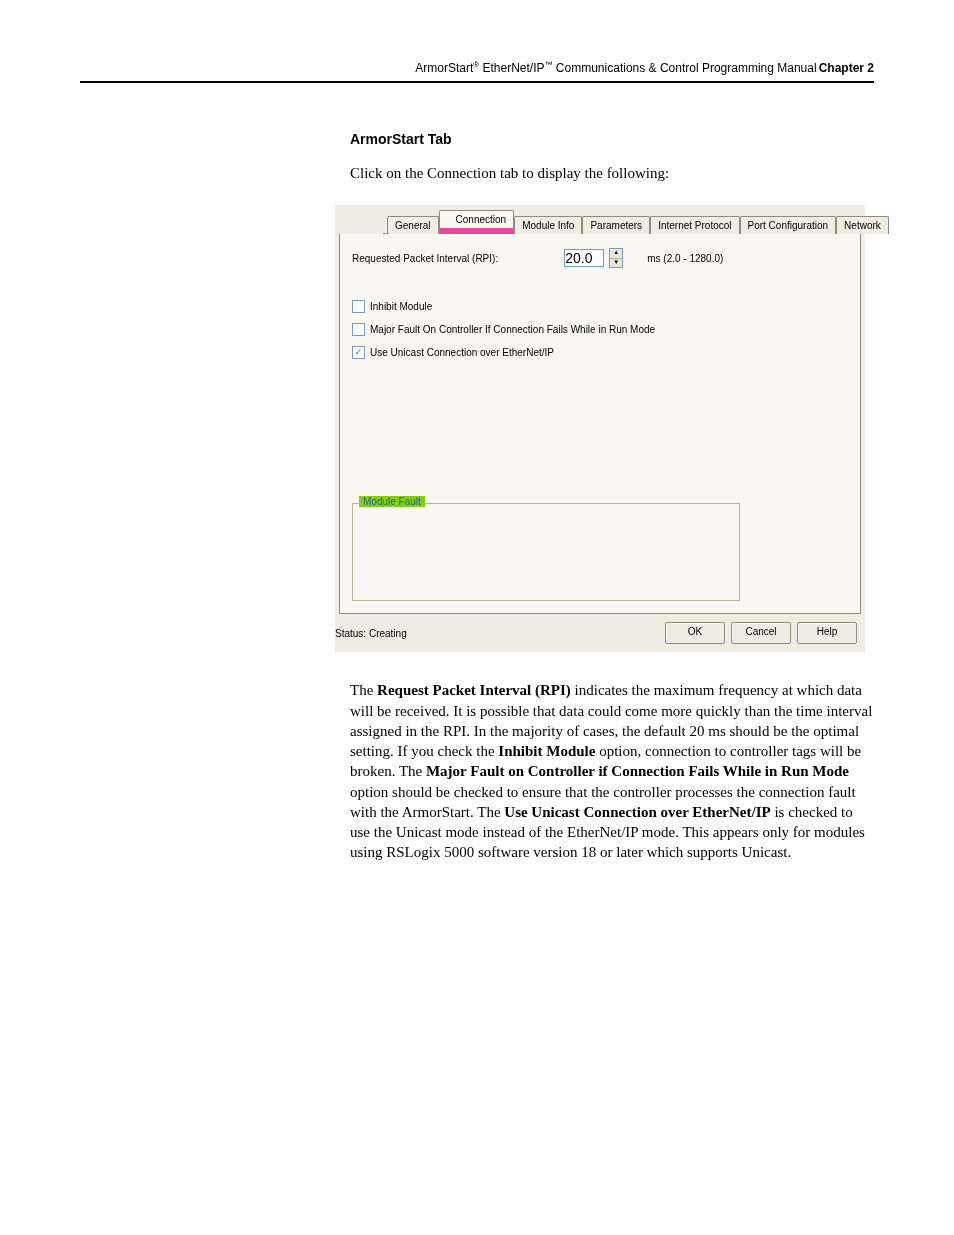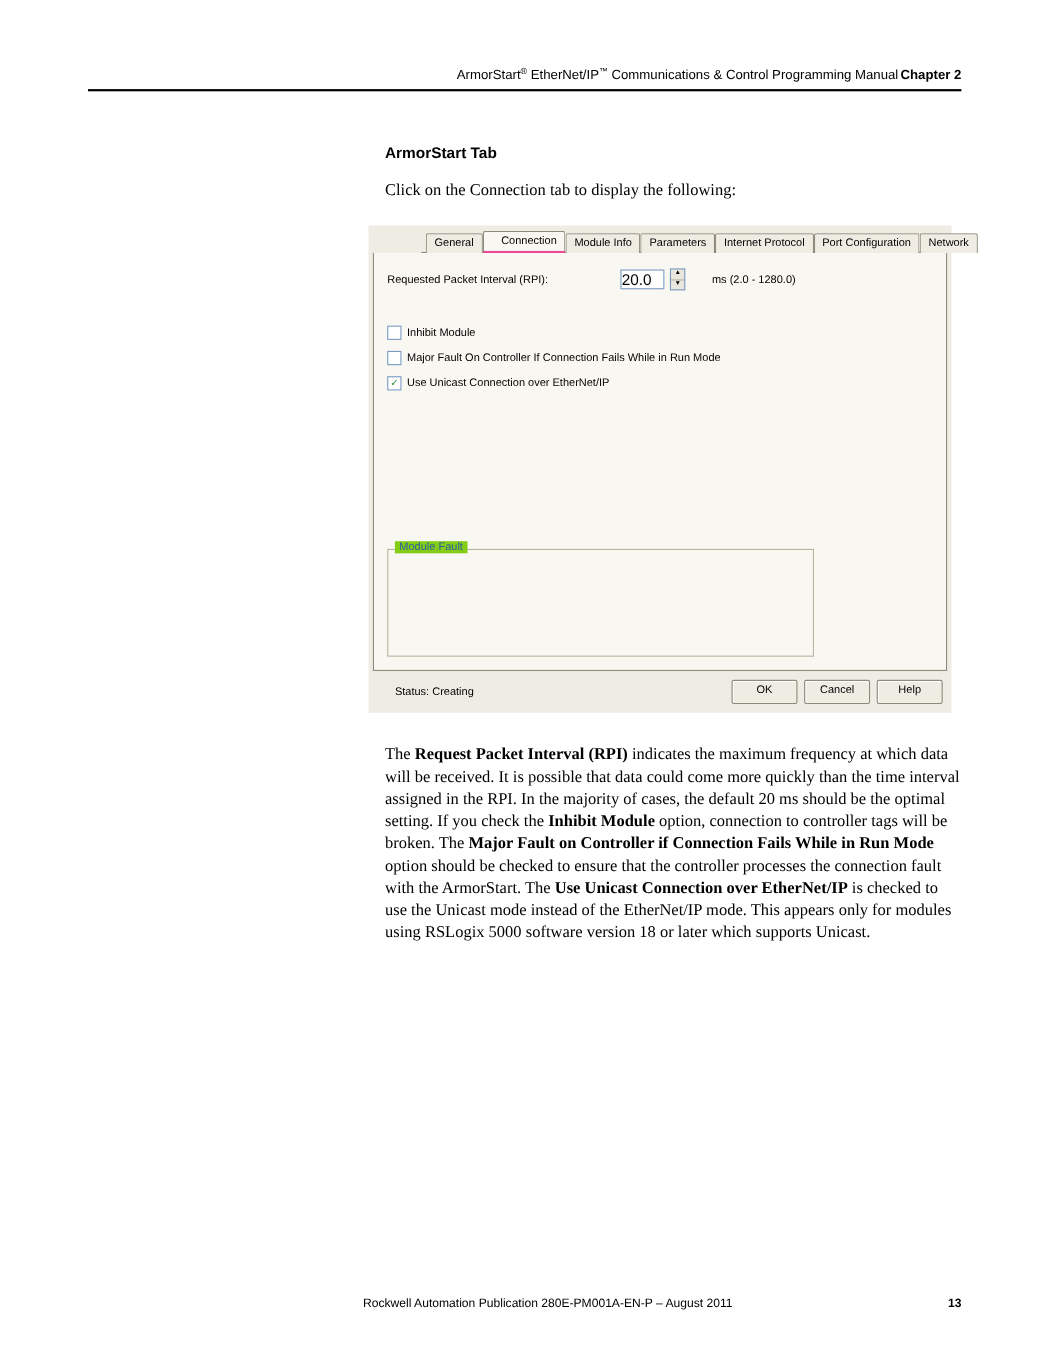--- a/index.html
+++ b/index.html
@@ -81,21 +81,21 @@
     position: relative;
     top: 1px;
     border-radius: 2px 2px 0 0;
     font-size: 10px;
     white-space: nowrap;
   }
   .tab.active {
     background: #f9f7f1;
     font-weight: normal;
     z-index: 2;
-    border-bottom: 2px solid #ec4899;
+    border-bottom: 6px solid #ec4899;
     padding-left: 16px;
   }
   .tabbody {
     background: #f9f7f1;
     margin: 0 4px;
     border: 1px solid #8e8a7c;
     border-top: none;
     padding: 14px 12px 10px 12px;
     box-sizing: border-box;
     height: 380px;
@@ -166,21 +166,21 @@
     top: -8px;
     left: 6px;
     background: #84cc16;
     padding: 0 4px;
     font-size: 10px;
     color: #2b5fa0;
   }
   .status-row {
     display: flex;
     align-items: center;
-    padding: 8px 8px 0 24px;
+    padding: 8px 8px 0 0;
     gap: 6px;
   }
   .status-row .left { flex: 1; }
   .btn {
     border: 1px solid #8e8a7c;
     background: #efece4;
     font-size: 10px;
     height: 20px;
     line-height: 18px;
     min-width: 58px;
@@ -274,19 +274,14 @@
       <div class="btn">Help</div>
     </div>
   </div>
 
   <div class="content-col2">
     <p class="body">
       <span>The </span><span class="b">Request Packet Interval (RPI)</span><span> indicates the maximum frequency at which data will be received. It is possible that data could come more quickly than the time interval assigned in the RPI. In the majority of cases, the default 20 ms should be the optimal setting. If you check the </span><span class="b">Inhibit Module</span><span> option, connection to controller tags will be broken. The </span><span class="b">Major Fault on Controller if Connection Fails While in Run Mode</span><span> option should be checked to ensure that the controller processes the connection fault with the ArmorStart. The </span><span class="b">Use Unicast Connection over EtherNet/IP</span><span> is checked to use the Unicast mode instead of the EtherNet/IP mode. This appears only for modules using RSLogix 5000 software version 18 or later which supports Unicast.</span>
     </p>
   </div>
 
-  <div class="footer">
-    <span class="spacer"></span>
-    <span class="pub">Rockwell Automation Publication 280E-PM001A-EN-P – August 2011</span>
-    <span class="pg">13</span>
-  </div>
 
 </div>
 
 </body></html>

